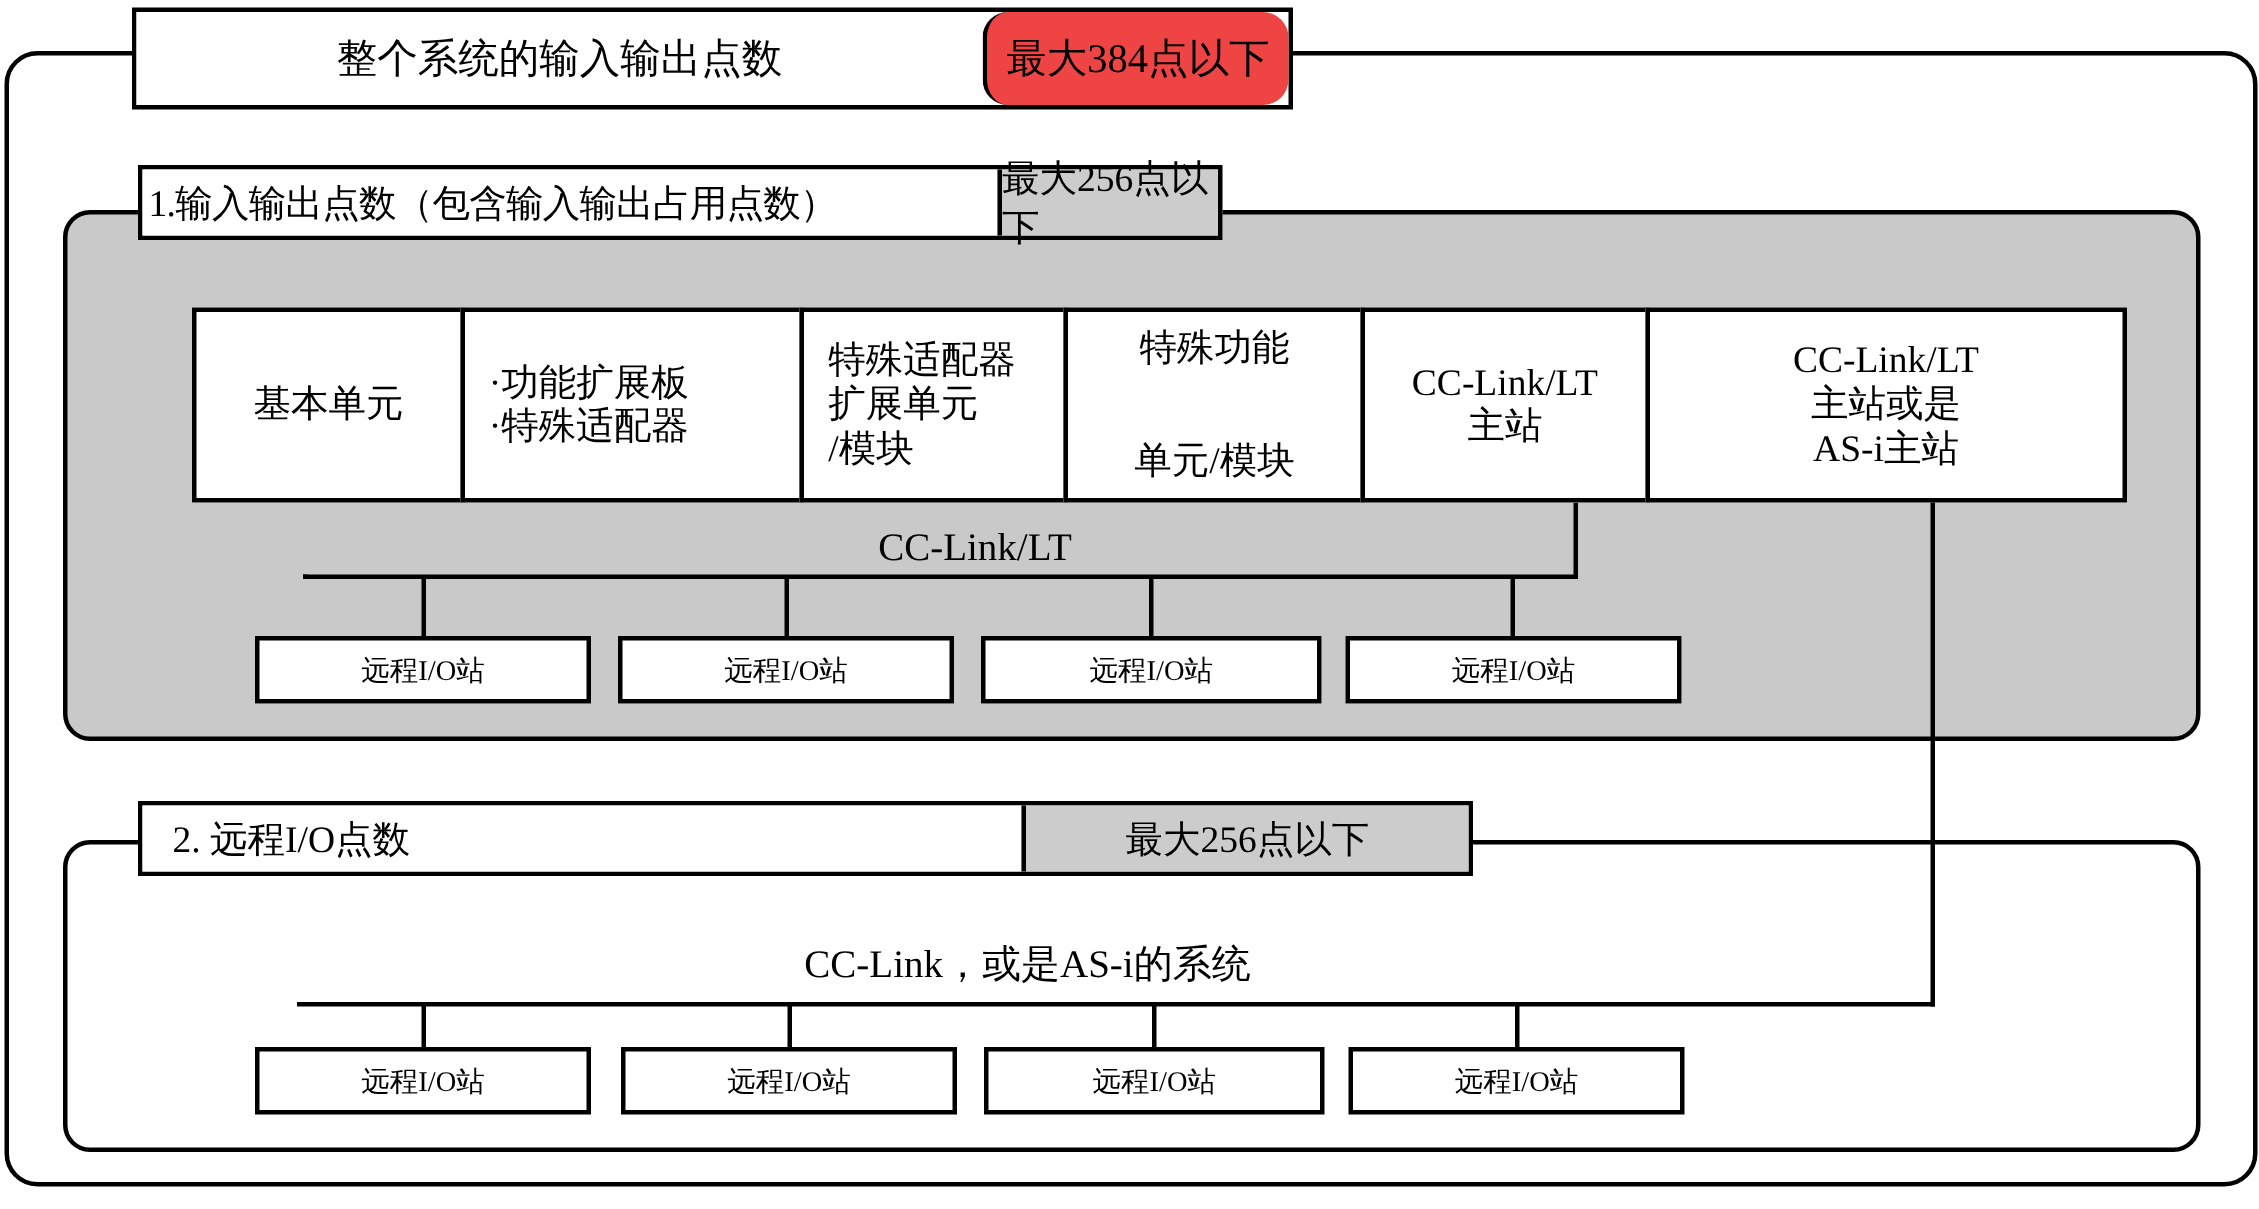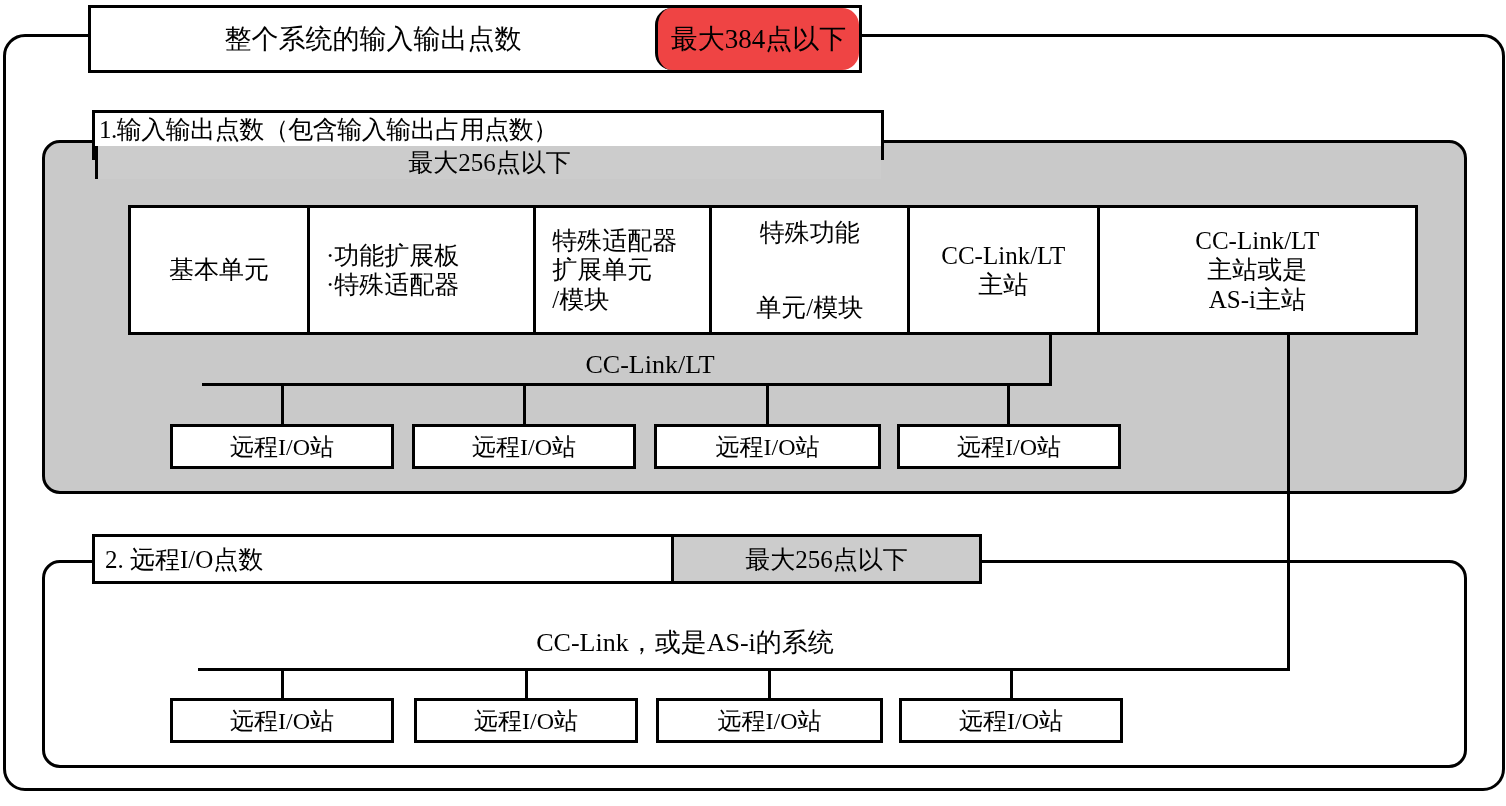--- a/index.html
+++ b/index.html
@@ -70,44 +70,43 @@
     justify-content: center;
     font-size: 27px;
   }
   #top-header .hb-value {
     background: #ef4444;
     font-size: 27px;
     border-radius: 17px;
   }
 
   #section1-header {
-    left: 92px; top: 110px; width: 792px; height: 50px;
+    left: 92px; top: 110px; width: 723px; height: 50px;
     z-index: 6;
-    flex-direction: column;
   }
   #section1-header .hb-title {
     width: 566px;
     justify-content: flex-start;
     padding-left: 4px;
     font-size: 25px;
     letter-spacing: -0.5px;
   }
   #section1-header .hb-value {
     background: #cccccc;
     font-size: 25px;
   }
 
   #section2-header {
     left: 92px; top: 534px; width: 890px; height: 50px;
     z-index: 6;
   }
   #section2-header .hb-title {
     width: 566px;
     justify-content: flex-start;
-    padding-left: 10px;
+    padding-left: 20px;
     font-size: 25px;
   }
   #section2-header .hb-value {
     background: #cccccc;
     font-size: 25px;
   }
 
   
   #component-row {
     left: 128px; top: 205px; width: 1290px; height: 130px;
@@ -135,21 +134,21 @@
   }
 
   
   .io-box {
     height: 45px;
     border: 3px solid #000;
     background: #ffffff;
     display: flex;
     align-items: center;
     justify-content: center;
-    font-size: 24px;
+    font-size: 19px;
     z-index: 4;
     white-space: nowrap;
   }
 
   
   .hline { background: #000; height: 3px; z-index: 3; }
   .vline { background: #000; width: 3px; z-index: 3; }
 
   
   .bus-label {

